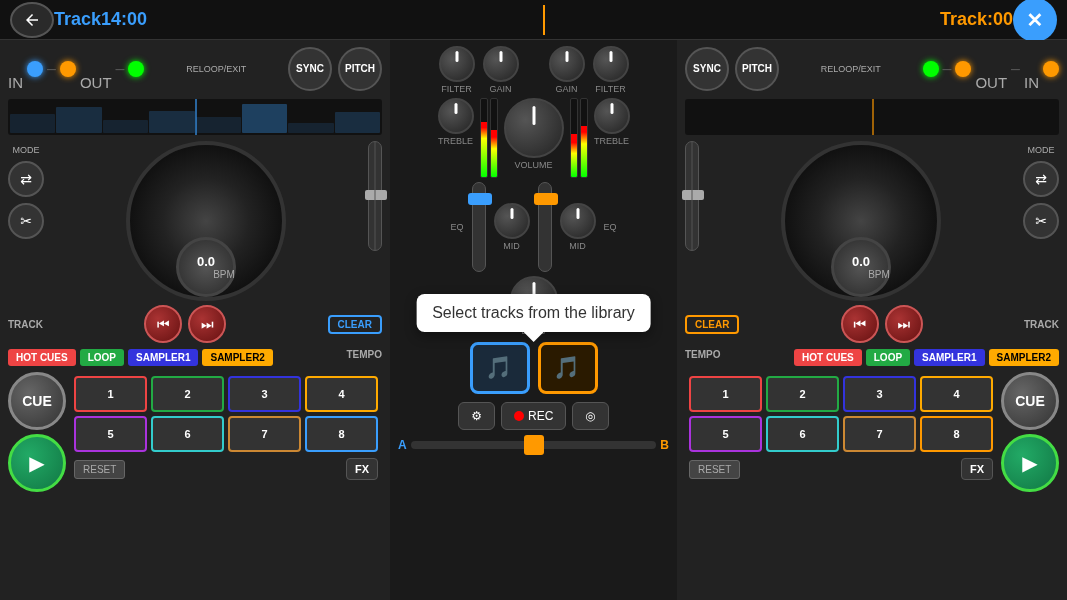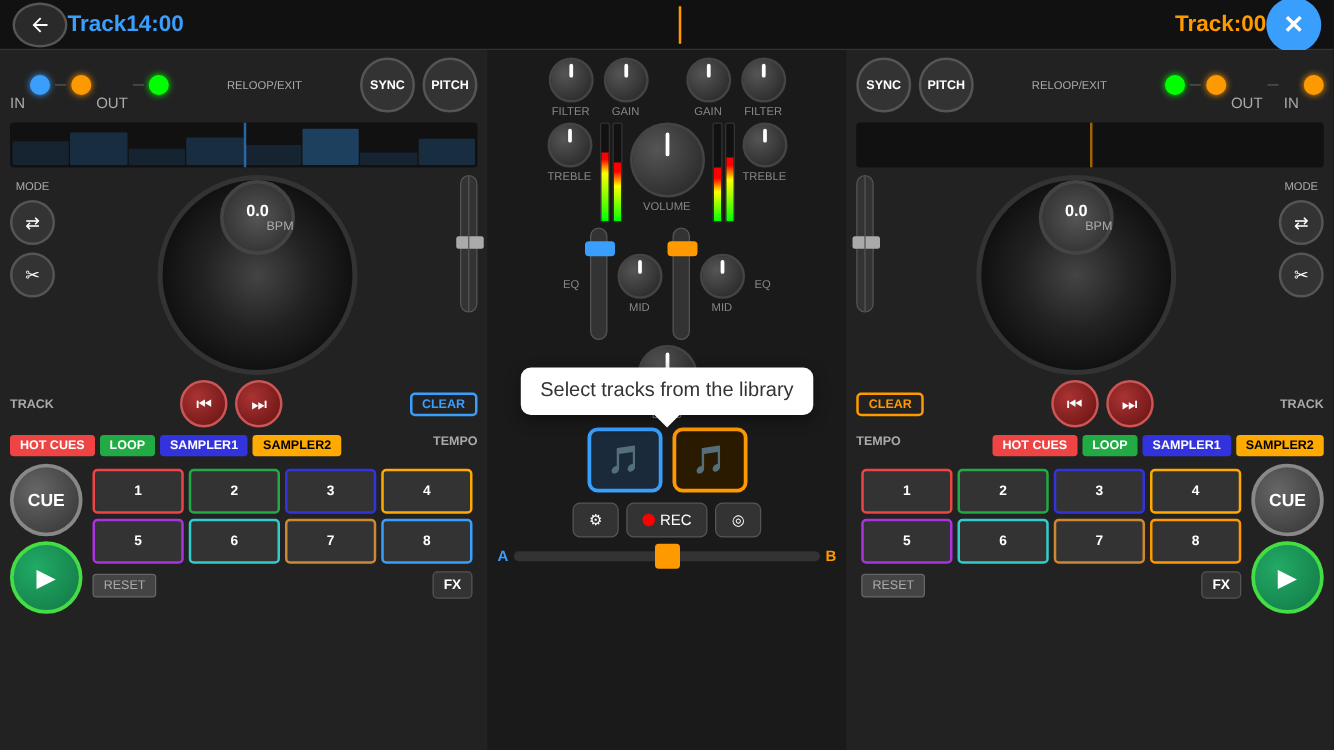--- a/index.html
+++ b/index.html
@@ -115,21 +115,21 @@
     .knob-md { width: 48px; height: 48px; }
 
     
     .turntable {
       width: 160px;
       height: 160px;
       background: radial-gradient(circle at 50% 50%, #444 0%, #222 40%, #111 70%, #333 90%, #222 100%);
       border-radius: 50%;
       border: 4px solid #333;
       display: flex;
-      align-items: flex-start;
+      align-items: flex-end;
       justify-content: center;
       position: relative;
     }
     .turntable-center {
       width: 60px;
       height: 60px;
       background: radial-gradient(circle, #555, #2a2a2a);
       border-radius: 50%;
       border: 3px solid #444;
       display: flex;
@@ -359,21 +359,21 @@
     }
 
     
     .small-label {
       color: #aaa;
       font-size: 9px;
       text-align: center;
     }
     .io-label {
       color: #aaa;
-      font-size: 12px;
+      font-size: 15px;
       margin-top: 28px;
     }
 
     
     .mode-icon-btn {
       width: 36px;
       height: 36px;
       border-radius: 50%;
       background: #333;
       border: 2px solid #555;

